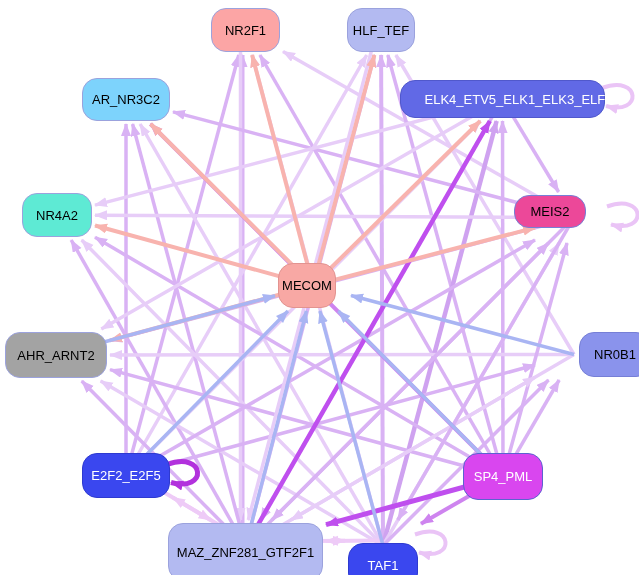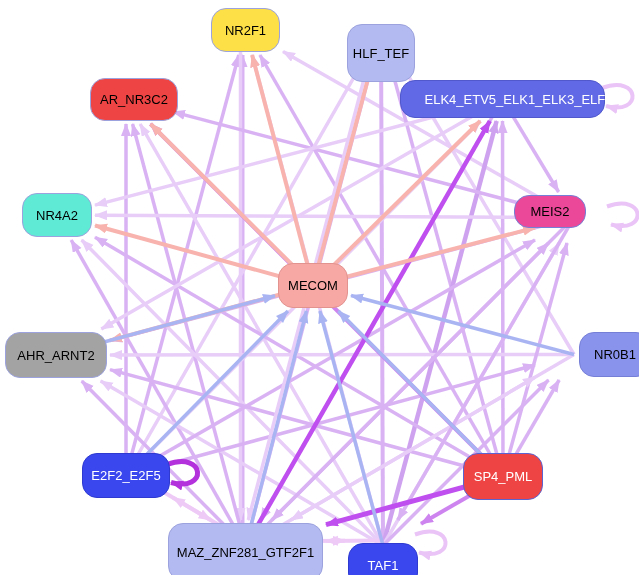--- a/index.html
+++ b/index.html
@@ -124,51 +124,51 @@
         <line x1="503" y1="476.5" x2="338.36649214659684" y2="311" stroke="#a9b5f3" stroke-width="3.5" marker-end="url(#arr-blue)"></line>
         <line x1="574" y1="354.5" x2="351" y2="295.54597701149424" stroke="#a9b5f3" stroke-width="3.5" marker-end="url(#arr-blue)"></line>
         <line x1="56" y1="355" x2="275" y2="295.7762645914397" stroke="#a9b5f3" stroke-width="3.5" marker-end="url(#arr-blue)"></line>
         <path d="M 602 88 C 641 74 643 116 606 106" fill="none" stroke="#eac4f6" stroke-width="4" marker-end="url(#arr-looppink)"></path>
         <path d="M 607 206.5 C 646 192.5 648 234.5 611 224.5" fill="none" stroke="#eac4f6" stroke-width="4" marker-end="url(#arr-looppink)"></path>
         <path d="M 415 534.5 C 454 520.5 456 562.5 419 552.5" fill="none" stroke="#eac4f6" stroke-width="4" marker-end="url(#arr-looppink)"></path>
         <path d="M 167 464.5 C 206 450.5 208 492.5 171 482.5" fill="none" stroke="#b231dd" stroke-width="5" marker-end="url(#arr-magdark)"></path>
       </g>
   </svg>
 
-<div class="node" style="left: 211px; top: 8px; width: 69px; height: 44px; background: #fde047; color: rgb(0, 0, 0); border: 1px solid rgb(155, 162, 221);">
+<div class="node" style="left: 211px; top: 8px; width: 69px; height: 44px; background: #fca5a5; color: rgb(0, 0, 0); border: 1px solid rgb(155, 162, 221);">
       <span>NR2F1</span>
     </div>
-    <div class="node" style="left: 347px; top: 8px; width: 68px; height: 58px; background: rgb(179, 186, 241); color: rgb(0, 0, 0); border: 1px solid rgb(155, 162, 221); margin-top: 16px;">
+    <div class="node" style="left: 347px; top: 8px; width: 68px; height: 44px; background: rgb(179, 186, 241); color: rgb(0, 0, 0); border: 1px solid rgb(155, 162, 221);">
       <span>HLF_TEF</span>
     </div>
     <div class="node" style="left: 400px; top: 80px; width: 205px; height: 38px; background: rgb(97, 105, 230); color: rgb(255, 255, 255); border: 1px solid rgb(80, 88, 204); padding-left: 32px;">
       <span>ELK4_ETV5_ELK1_ELK3_ELF4</span>
     </div>
-    <div class="node" style="left: 82px; top: 78px; width: 88px; height: 43px; background: #ef4444; color: rgb(0, 0, 0); border: 1px solid rgb(155, 162, 221); margin-left: 8px;">
+    <div class="node" style="left: 82px; top: 78px; width: 88px; height: 43px; background: #7dd3fc; color: rgb(0, 0, 0); border: 1px solid rgb(155, 162, 221);">
       <span>AR_NR3C2</span>
     </div>
     <div class="node" style="left: 514px; top: 195px; width: 72px; height: 33px; background: #ec4899; color: rgb(0, 0, 0); border: 1px solid rgb(118, 127, 214);">
       <span>MEIS2</span>
     </div>
     <div class="node" style="left: 22px; top: 193px; width: 70px; height: 44px; background: #5eead4; color: rgb(0, 0, 0); border: 1px solid rgb(155, 162, 221);">
       <span>NR4A2</span>
     </div>
-    <div class="node" style="left: 278px; top: 263px; width: 70px; height: 45px; background: rgb(248, 168, 164); color: rgb(0, 0, 0); border: 1px solid rgb(226, 147, 144);">
+    <div class="node" style="left: 278px; top: 263px; width: 58px; height: 45px; background: rgb(248, 168, 164); color: rgb(0, 0, 0); border: 1px solid rgb(226, 147, 144);">
       <span>MECOM</span>
     </div>
     <div class="node" style="left: 538px; top: 332px; width: 72px; height: 45px; background: rgb(138, 147, 236); color: rgb(0, 0, 0); border: 1px solid rgb(118, 127, 214); margin-left: 41px;">
       <span>NR0B1</span>
     </div>
     <div class="node" style="left: 5px; top: 332px; width: 102px; height: 46px; background: #a3a3a3; color: rgb(0, 0, 0); border: 1px solid rgb(155, 162, 221);">
       <span>AHR_ARNT2</span>
     </div>
     <div class="node" style="left: 82px; top: 453px; width: 88px; height: 45px; background: rgb(58, 71, 239); color: rgb(255, 255, 255); border: 1px solid rgb(46, 58, 208); align-items: center;">
       <span>E2F2_E2F5</span>
     </div>
-    <div class="node" style="left: 463px; top: 453px; width: 80px; height: 47px; background: #ef4444; color: rgb(255, 255, 255); border: 1px solid rgb(90, 99, 208);">
+    <div class="node" style="left: 463px; top: 453px; width: 80px; height: 47px; background: #d946ef; color: rgb(255, 255, 255); border: 1px solid rgb(90, 99, 208);">
       <span>SP4_PML</span>
     </div>
     <div class="node" style="left: 168px; top: 523px; width: 155px; height: 58px; background: rgb(179, 186, 241); color: rgb(0, 0, 0); border: 1px solid rgb(155, 162, 221);">
       <span>MAZ_ZNF281_GTF2F1</span>
     </div>
     <div class="node" style="left: 348px; top: 523px; width: 70px; height: 45px; background: rgb(58, 71, 239); color: rgb(255, 255, 255); border: 1px solid rgb(46, 58, 208); margin-top: 20px;">
       <span>TAF1</span>
     </div>
   </div>
 

